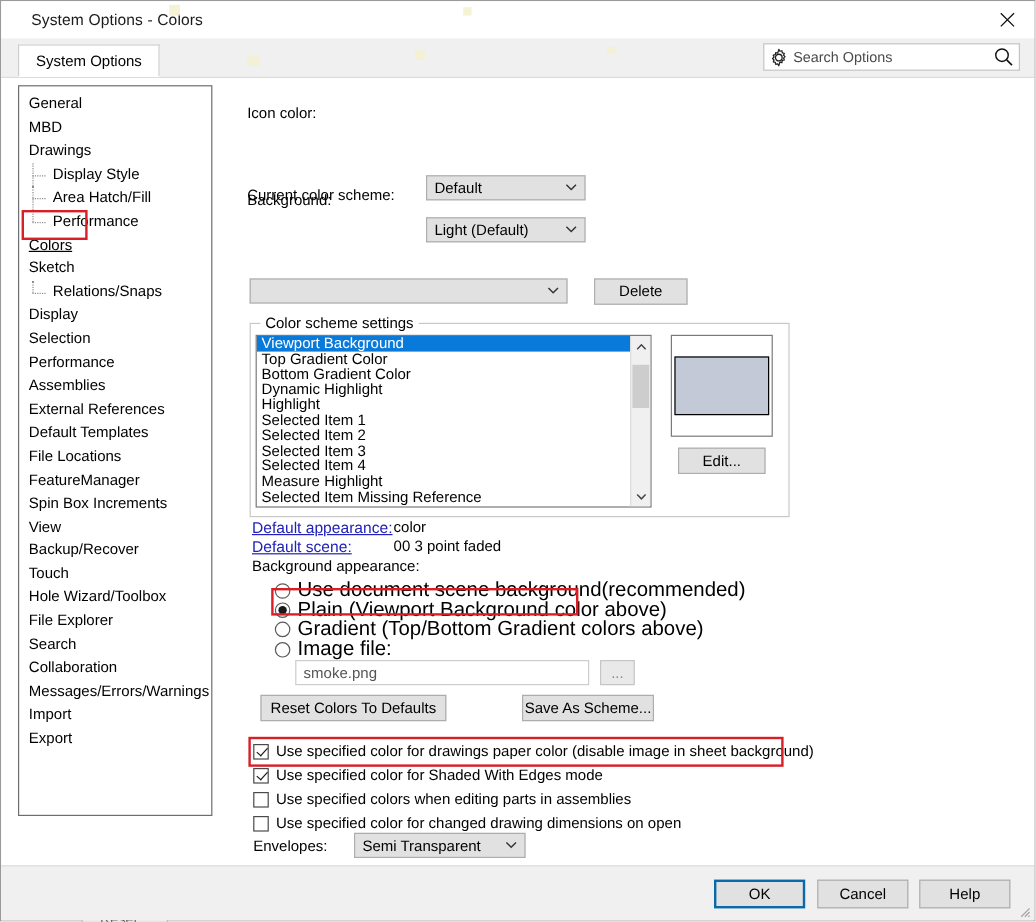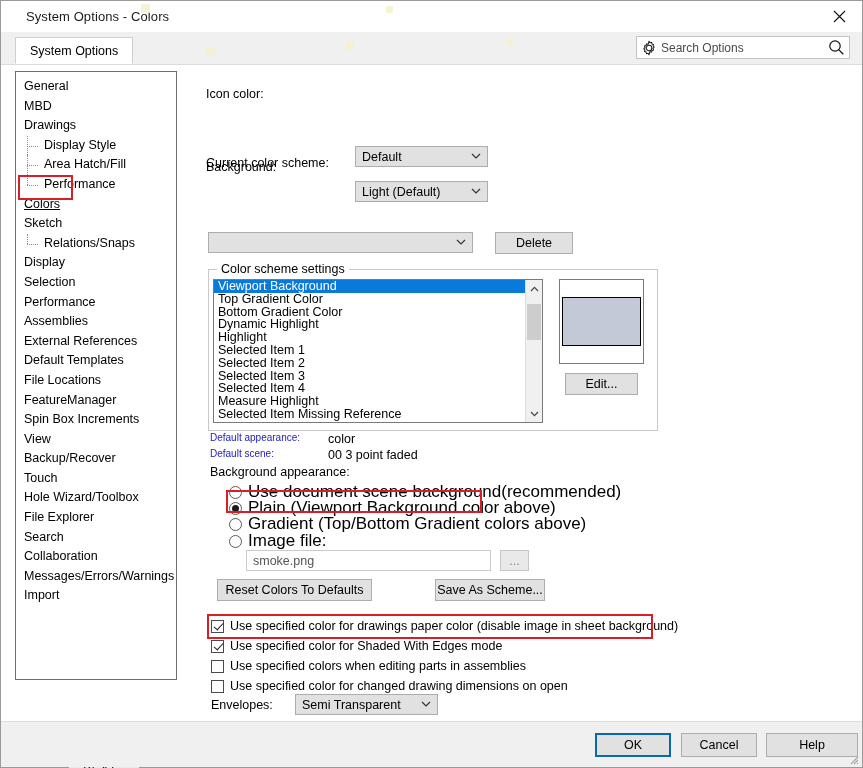--- a/index.html
+++ b/index.html
@@ -192,21 +192,21 @@
     background:#ffffff;
     display:flex; align-items:center; justify-content:center;
   }
   .preview .swatch {
     width:79px; height:49px;
     background:#c4c9d8;
     border:1px solid #000;
   }
 
   
-  .link { color:#2222bb; font-size:10px; cursor:default; }
+  .link { color:#2222bb; text-decoration:underline; font-size:13px; cursor:default; }
   .val-txt { font-size:12.5px; }
 
   
   .radio-row { position:absolute; display:flex; align-items:center; font-size:17px; cursor:default; }
   .radio {
     width:13px; height:13px; border-radius:50%;
     border:1px solid #5a5a5a; background:#fff;
     margin-right:6px; flex:0 0 13px;
     display:flex; align-items:center; justify-content:center;
   }
@@ -318,20 +318,21 @@
         <div class="tree-item"><span>Spin Box Increments</span></div>
         <div class="tree-item"><span>View</span></div>
         <div class="tree-item"><span>Backup/Recover</span></div>
         <div class="tree-item"><span>Touch</span></div>
         <div class="tree-item"><span>Hole Wizard/Toolbox</span></div>
         <div class="tree-item"><span>File Explorer</span></div>
         <div class="tree-item"><span>Search</span></div>
         <div class="tree-item"><span>Collaboration</span></div>
         <div class="tree-item"><span>Messages/Errors/Warnings</span></div>
         <div class="tree-item"><span>Import</span></div>
+        <div class="tree-item"><span>Export</span></div>
       </div>
     <div class="reset-btn">Reset...</div>
 
     <div class="row" style="left:205px; top:22px;">
       <span class="lbl" style="width:150px;">Icon color:</span>
     </div>
     <div class="combo" style="position:absolute; left:354px; top:81px; width:133px;">
       <span class="val">Default</span>
       <span class="chev">
         <svg width="10" height="7" viewBox="0 0 10 7">
@@ -463,21 +464,21 @@
 
     <div class="redbox" id="rb1" style="left: 17px; top: 110px; width: 55px; height: 25px; border-color: rgb(216, 31, 38);"></div>
     <div class="redbox" id="rb2" style="left: 225px; top: 425px; width: 256px; height: 23px; border-color: rgb(216, 31, 38);"></div>
     <div class="redbox" id="rb3" style="left: 206px; top: 549px; width: 446px; height: 25px; border-color: rgb(216, 31, 38);"></div>
 
   </div>
 
   <div class="footer">
     <div class="btn ok" style="left:594px; width:76px;">OK</div>
     <div class="btn" style="left:680px; width:76px;">Cancel</div>
-    <div class="btn" style="left:765px; width:92px;">Help</div>
+    <div class="btn" style="left:765px; width:76px;">Help</div>
     <span class="grip">
       <svg width="12" height="12" viewBox="0 0 12 12">
         <path d="M11 4 L4 11 M11 7 L7 11 M11 10 L10 11" stroke="#a5a5a5" stroke-width="1.1"></path>
       </svg>
     </span>
   </div>
 
 </div>
 
 </body></html>

